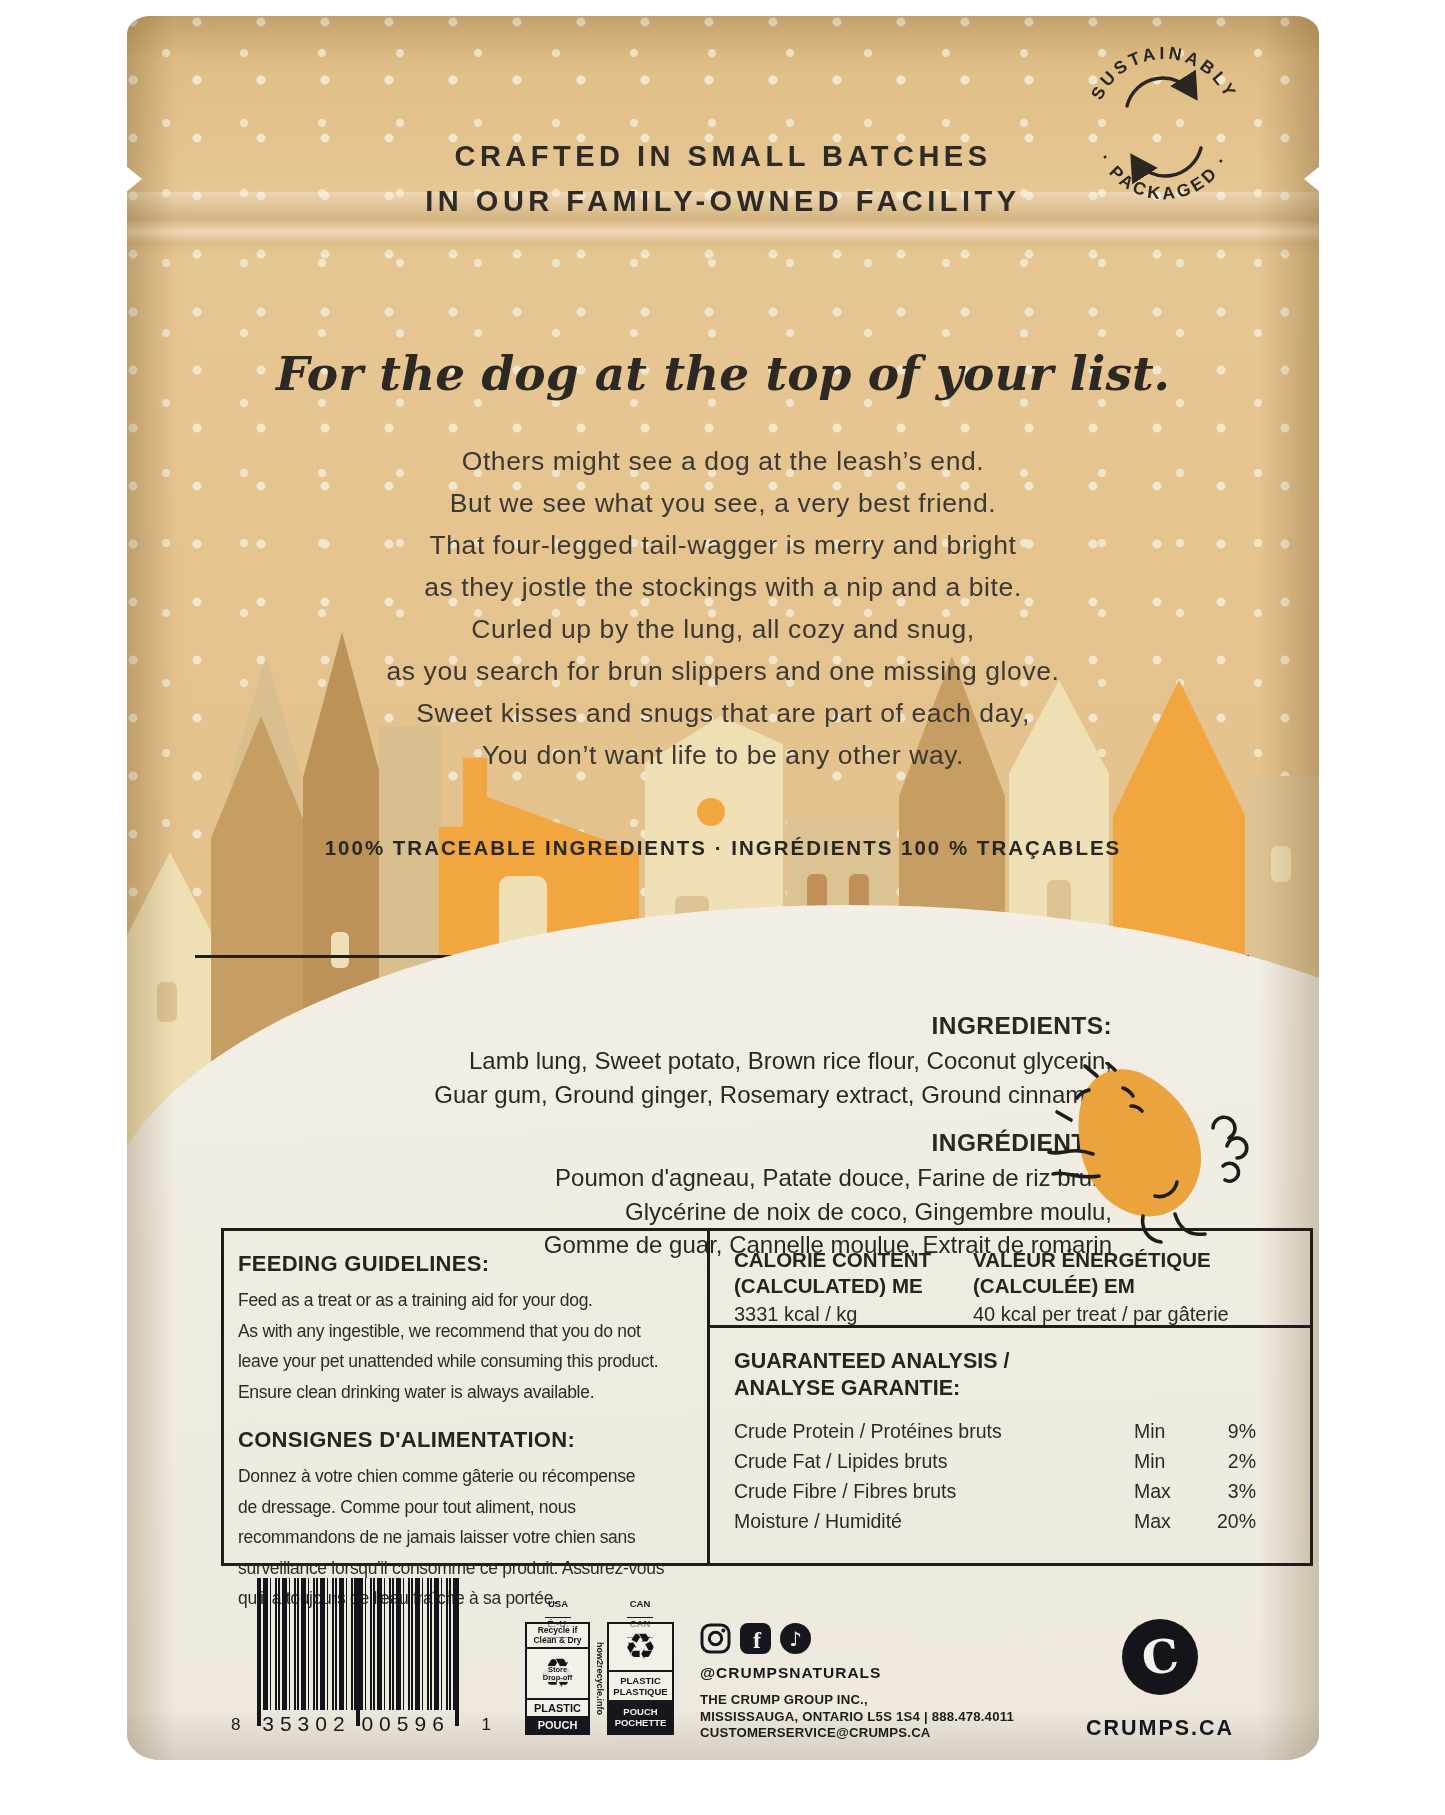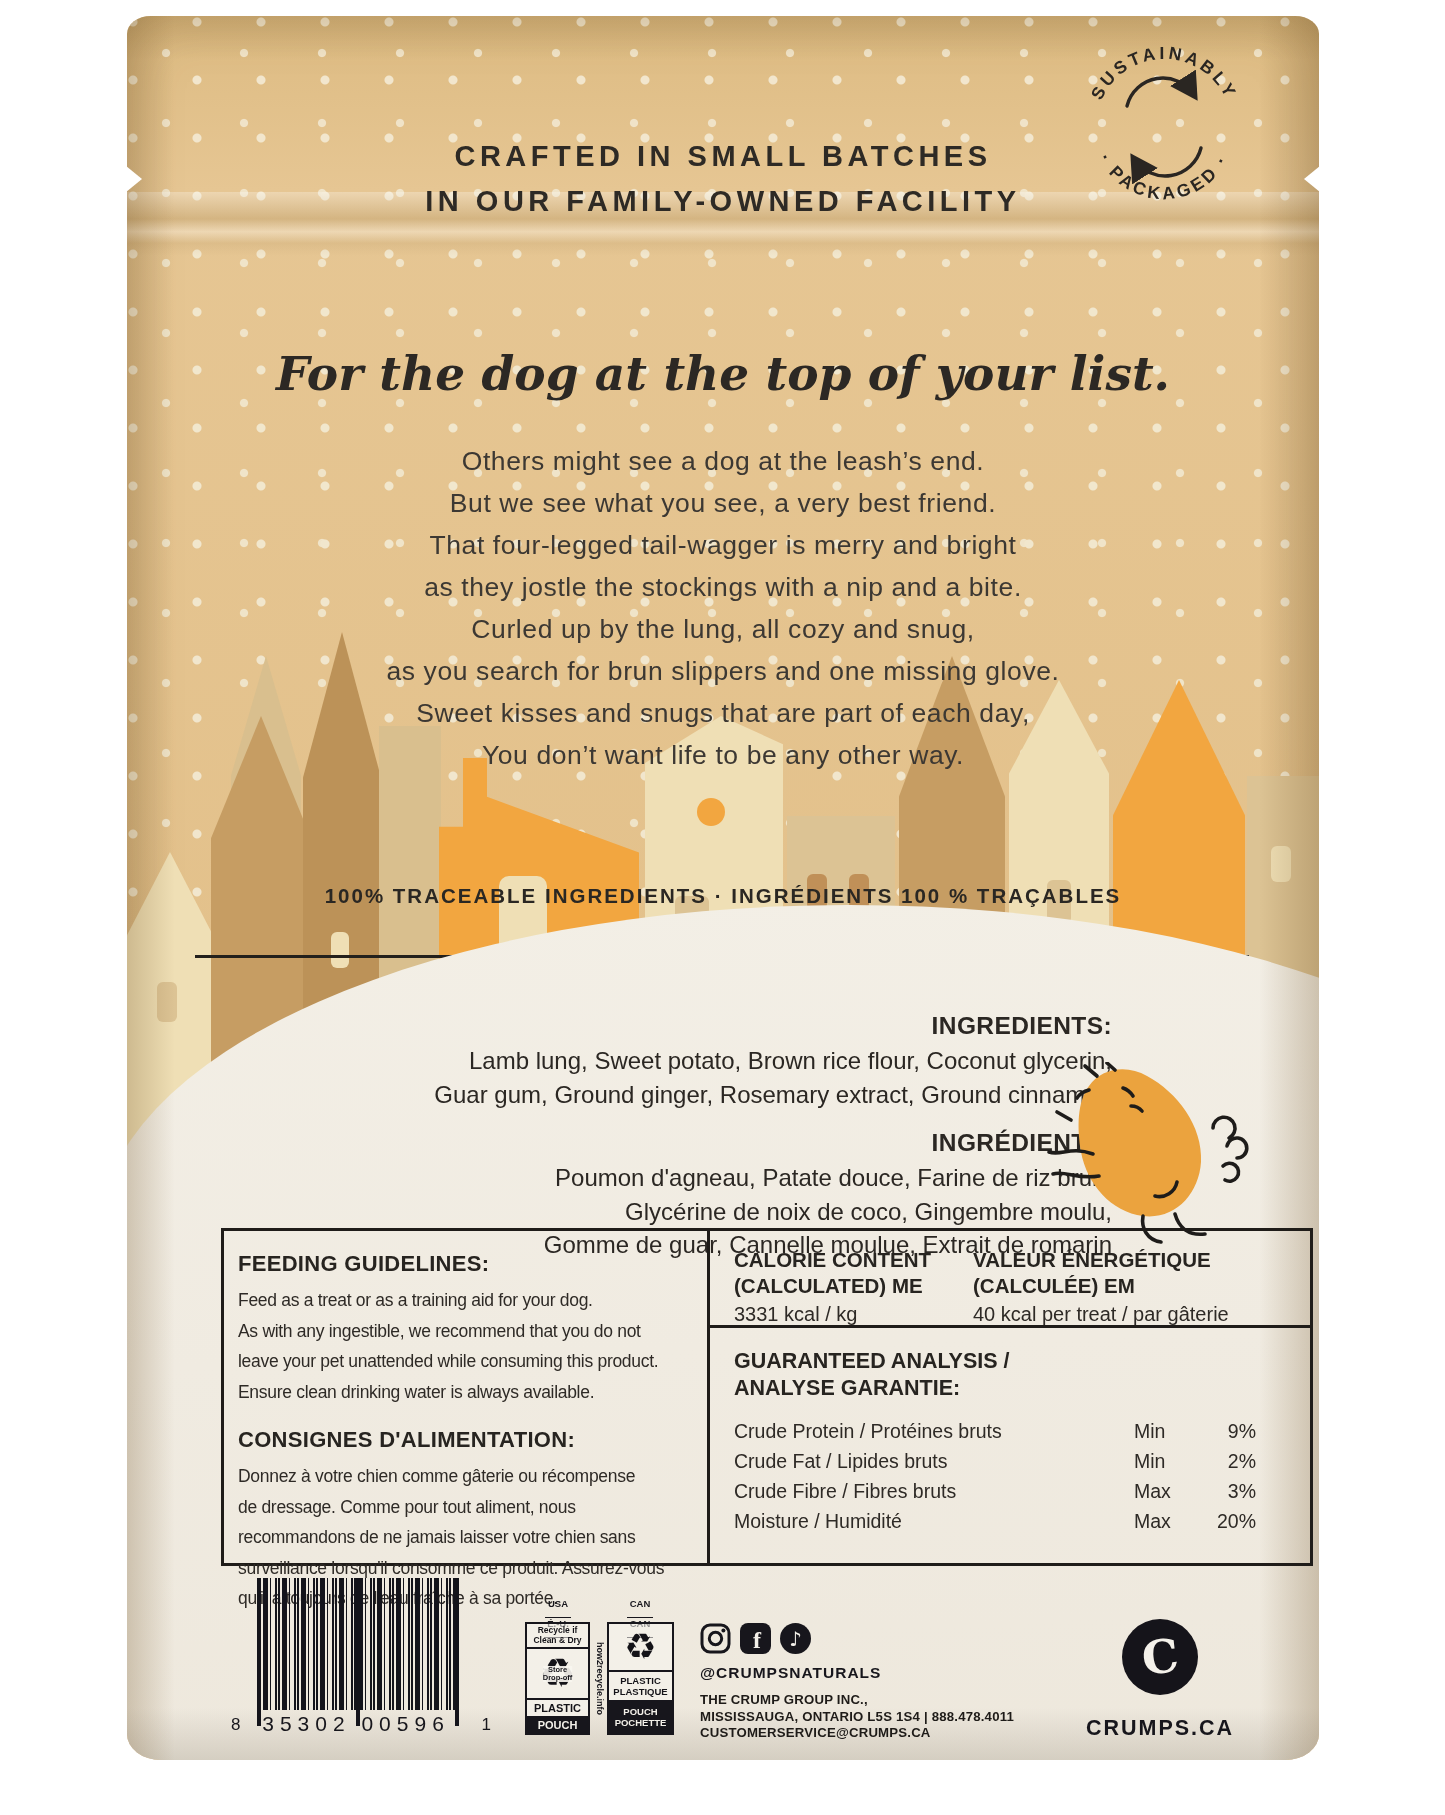--- a/index.html
+++ b/index.html
@@ -52,21 +52,21 @@
     font-weight:700;font-size:29px;letter-spacing:4.5px;line-height:45px;color:#2E2A25;}
   .badge{position:absolute;left:948px;top:22px;width:178px;height:178px;}
   .badge text{font-family:"Liberation Sans",sans-serif;font-size:17.5px;font-weight:700;
     letter-spacing:3.5px;fill:#2A2622;}
   .headline{position:absolute;left:0;top:330px;width:100%;text-align:center;
     font-family:"DejaVu Serif",serif;font-style:italic;font-weight:600;
     font-size:47px;color:#2C2824;}
   .poem{position:absolute;left:0;top:424px;width:100%;text-align:center;
     font-size:26.5px;line-height:42px;letter-spacing:.6px;color:#3C3833;}
   .traceable{position:absolute;left:0;top:820px;width:100%;text-align:center;z-index:6;
-    font-weight:700;font-size:20.5px;letter-spacing:2px;color:#2A2723;margin-top:48px;}
+    font-weight:700;font-size:20.5px;letter-spacing:2px;color:#2A2723;}
 
   .ingr{position:absolute;left:25px;top:996px;width:960px;text-align:right;color:#2B2723;}
   .ingr h3{margin:0 0 4px 0;font-size:24.5px;letter-spacing:.4px;}
   .ingr p{margin:0 0 18px 0;font-size:24px;line-height:33.5px;white-space:pre-line;}
 
   .dog{position:absolute;left:900px;top:1046px;width:250px;height:186px;}
 
   
   .grid{position:absolute;left:94px;top:1212px;width:1092px;height:338px;
     border:3px solid #1F1C19;box-sizing:border-box;display:flex;}

